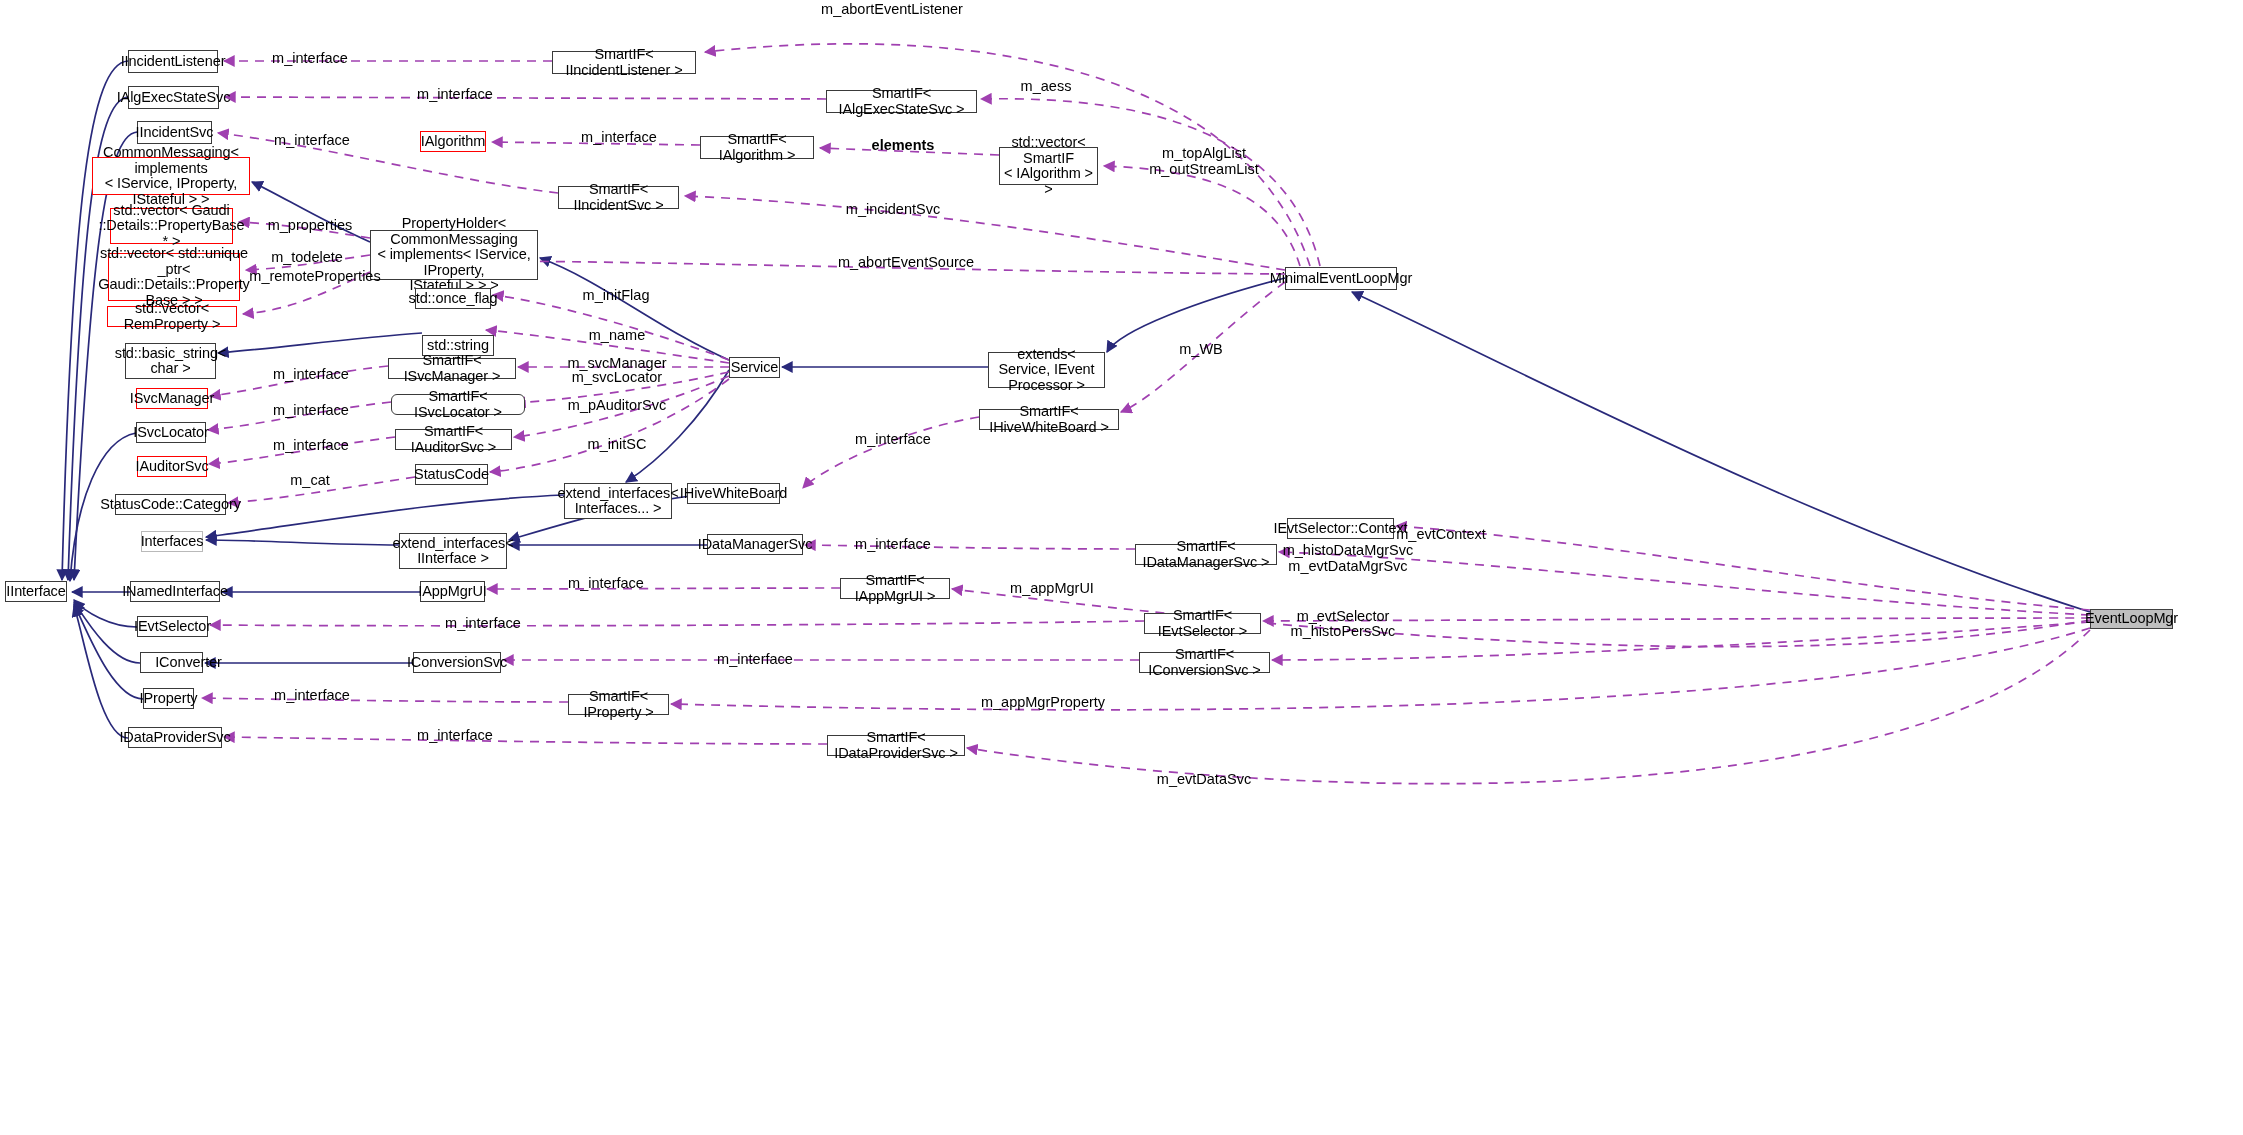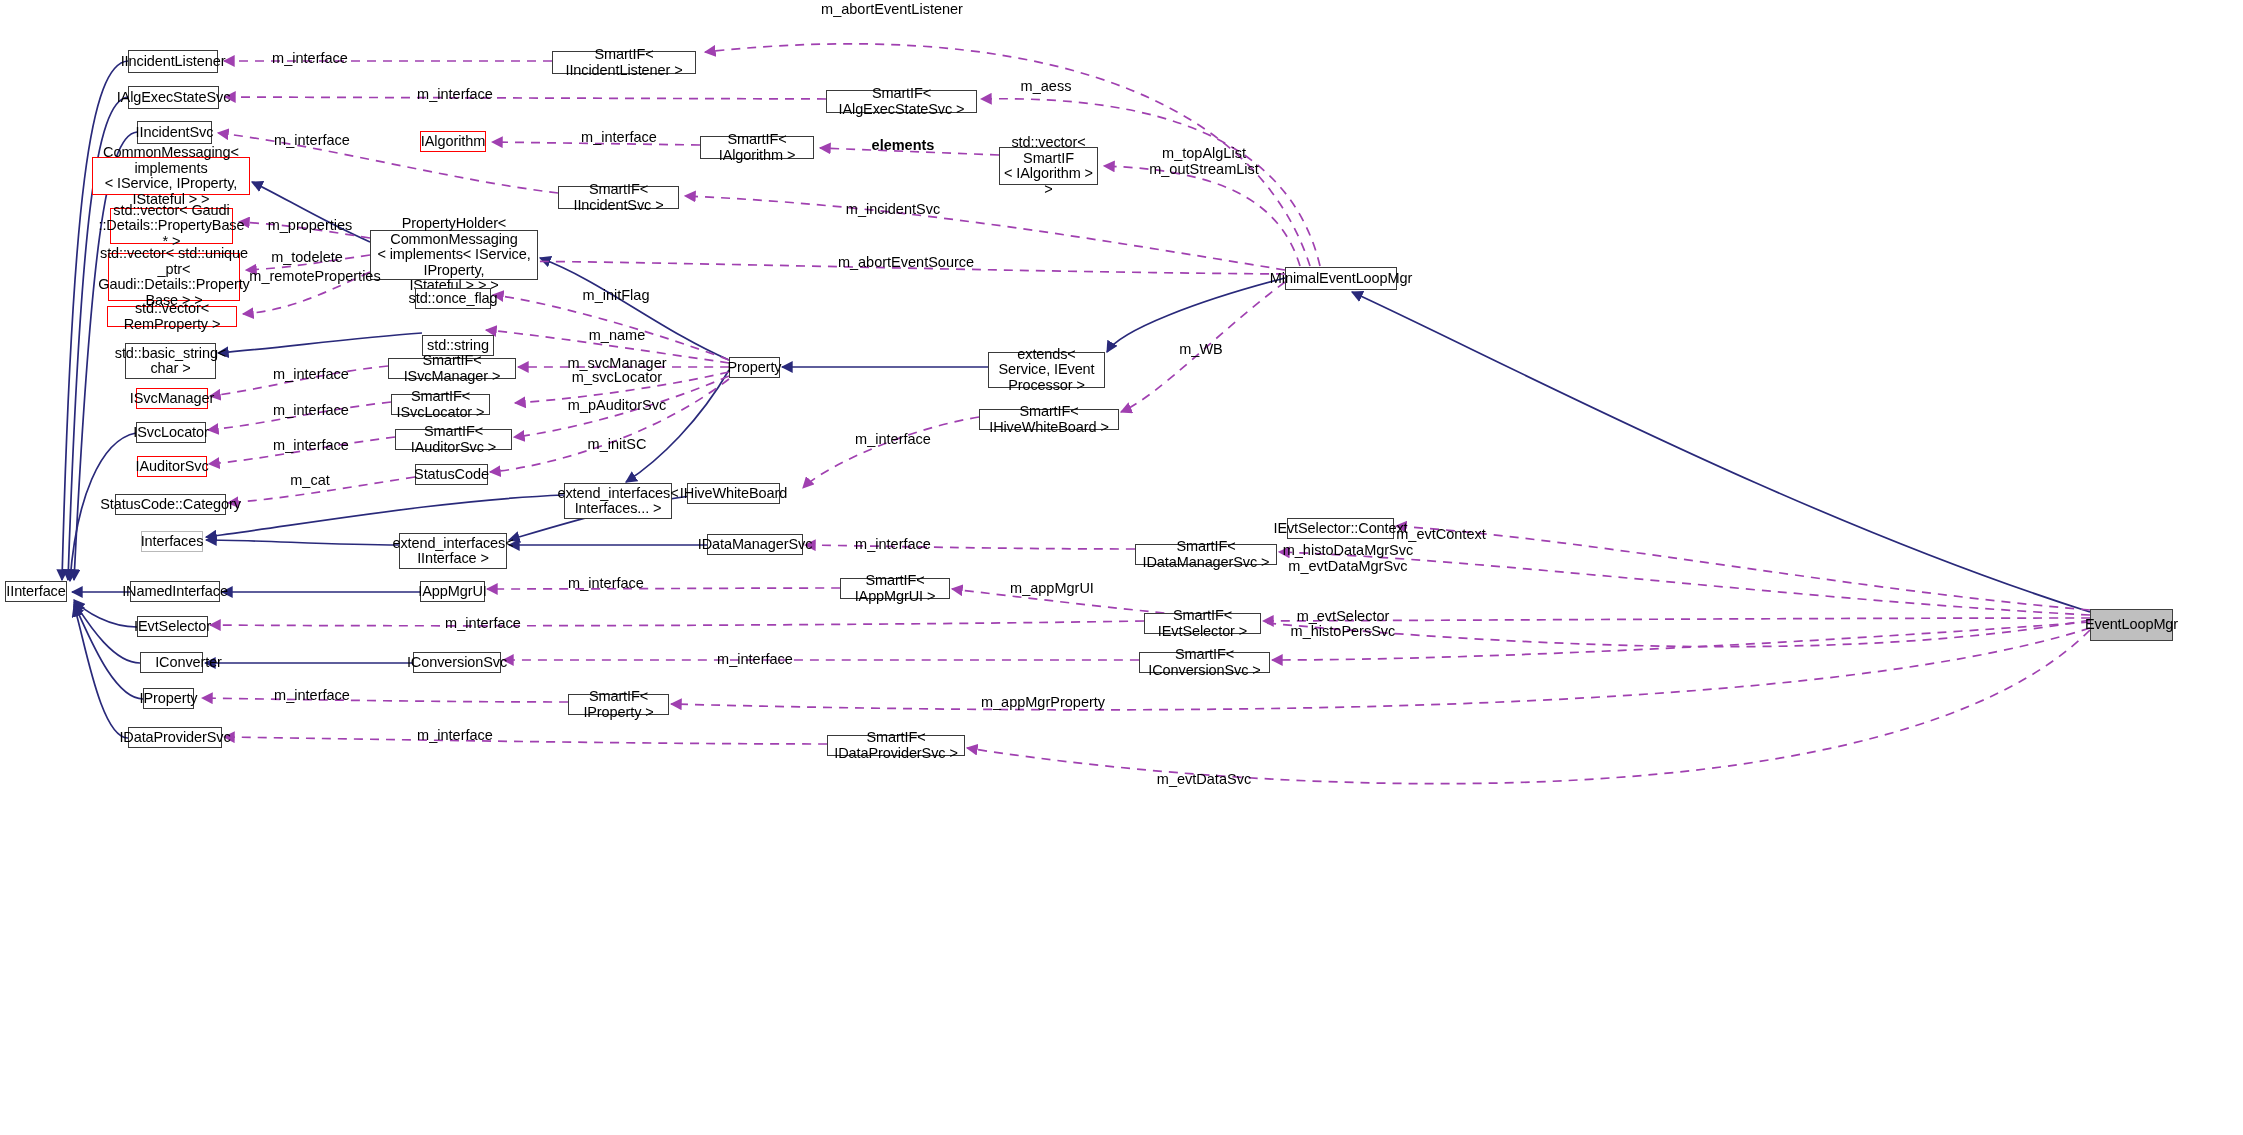--- a/index.html
+++ b/index.html
@@ -207,44 +207,44 @@
 _ptr&lt; Gaudi::Details::Property
 Base &gt; &gt;</div>
   <div class="node" style="left:1285px;top:267px;width:112px;height:23px;">MinimalEventLoopMgr</div>
   <div class="node" style="left:415px;top:288px;width:76px;height:21px;">std::once_flag</div>
   <div class="node red" style="left:107px;top:306px;width:130px;height:21px;">std::vector&lt; RemProperty &gt;</div>
   <div class="node" style="left:422px;top:323px;width:72px;height:21px;margin-top:12px;">std::string</div>
   <div class="node" style="left:125px;top:343px;width:91px;height:36px;">std::basic_string&lt;
 char &gt;</div>
   <div class="node" style="left:988px;top:352px;width:117px;height:36px;">extends&lt; Service, IEvent
 Processor &gt;</div>
-  <div class="node" style="left:729px;top:357px;width:51px;height:21px;">Property</div>
+  <div class="node" style="left:729px;top:357px;width:51px;height:21px;">Service</div>
   <div class="node" style="left:388px;top:358px;width:128px;height:21px;">SmartIF&lt; ISvcManager &gt;</div>
   <div class="node red" style="left:136px;top:388px;width:72px;height:21px;">ISvcManager</div>
-  <div class="node" style="left:391px;top:394px;width:99px;height:21px;">SmartIF&lt; ISvcLocator &gt;</div>
+  <div class="node" style="left:391px;top:394px;width:134px;height:21px;border-radius:6px;">SmartIF&lt; ISvcLocator &gt;</div>
   <div class="node" style="left:979px;top:409px;width:140px;height:21px;">SmartIF&lt; IHiveWhiteBoard &gt;</div>
   <div class="node" style="left:136px;top:422px;width:70px;height:21px;">ISvcLocator</div>
   <div class="node" style="left:395px;top:429px;width:117px;height:21px;">SmartIF&lt; IAuditorSvc &gt;</div>
   <div class="node red" style="left:137px;top:456px;width:70px;height:21px;">IAuditorSvc</div>
   <div class="node" style="left:415px;top:464px;width:73px;height:21px;">StatusCode</div>
   <div class="node" style="left:687px;top:483px;width:93px;height:21px;">IHiveWhiteBoard</div>
   <div class="node" style="left:115px;top:494px;width:111px;height:21px;">StatusCode::Category</div>
   <div class="node" style="left:564px;top:483px;width:108px;height:36px;">extend_interfaces&lt;
 Interfaces... &gt;</div>
   <div class="node gray" style="left:141px;top:531px;width:62px;height:21px;">Interfaces</div>
   <div class="node" style="left:399px;top:533px;width:108px;height:36px;">extend_interfaces&lt;
 IInterface &gt;</div>
   <div class="node" style="left:707px;top:534px;width:96px;height:21px;">IDataManagerSvc</div>
   <div class="node" style="left:1135px;top:544px;width:142px;height:21px;">SmartIF&lt; IDataManagerSvc &gt;</div>
   <div class="node" style="left:1287px;top:518px;width:107px;height:21px;">IEvtSelector::Context</div>
   <div class="node" style="left:5px;top:581px;width:62px;height:21px;">IInterface</div>
   <div class="node" style="left:130px;top:581px;width:90px;height:21px;">INamedInterface</div>
   <div class="node" style="left:420px;top:581px;width:65px;height:21px;">IAppMgrUI</div>
   <div class="node" style="left:840px;top:578px;width:110px;height:21px;">SmartIF&lt; IAppMgrUI &gt;</div>
-  <div class="node focus" style="left:2090px;top:609px;width:83px;height:32px;">EventLoopMgr</div>
+  <div class="node focus" style="left:2090px;top:609px;width:83px;height:20px;">EventLoopMgr</div>
   <div class="node" style="left:137px;top:616px;width:71px;height:21px;">IEvtSelector</div>
   <div class="node" style="left:1144px;top:613px;width:117px;height:21px;">SmartIF&lt; IEvtSelector &gt;</div>
   <div class="node" style="left:140px;top:652px;width:63px;height:21px;padding-left:38px;">IConverter</div>
   <div class="node" style="left:413px;top:652px;width:88px;height:21px;">IConversionSvc</div>
   <div class="node" style="left:1139px;top:652px;width:131px;height:21px;">SmartIF&lt; IConversionSvc &gt;</div>
   <div class="node" style="left:143px;top:688px;width:51px;height:21px;">IProperty</div>
   <div class="node" style="left:568px;top:694px;width:101px;height:21px;">SmartIF&lt; IProperty &gt;</div>
   <div class="node" style="left:128px;top:727px;width:94px;height:21px;text-align:right;">IDataProviderSvc</div>
   <div class="node" style="left:827px;top:735px;width:138px;height:21px;">SmartIF&lt; IDataProviderSvc &gt;</div>
 

